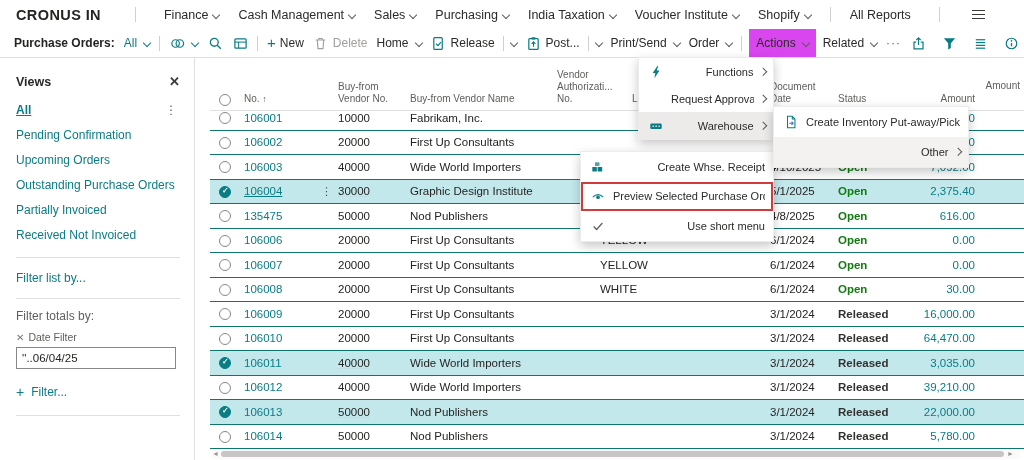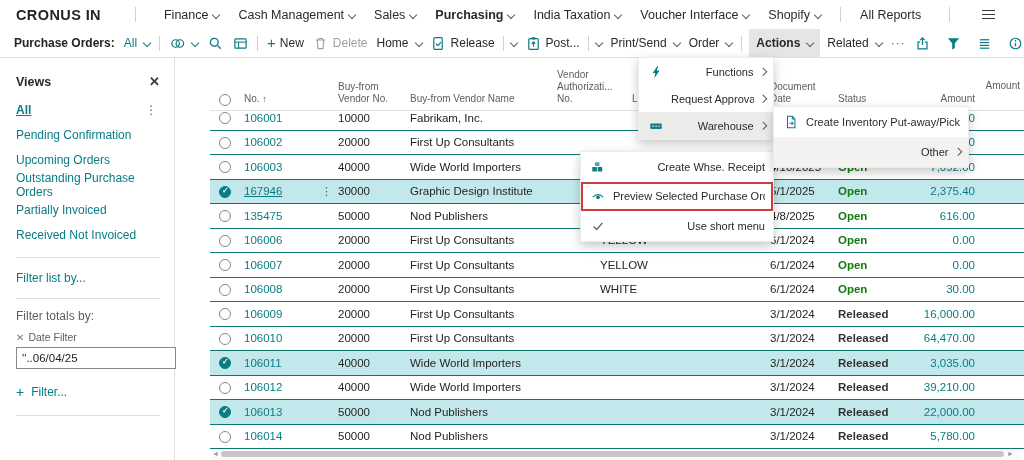--- a/index.html
+++ b/index.html
@@ -16,37 +16,37 @@
   .chev{display:inline-block;width:5px;height:5px;border-right:1.3px solid #5f5d5b;border-bottom:1.3px solid #5f5d5b;transform:rotate(45deg);margin-left:5px;vertical-align:2px;flex:none;}
   .chev.right{transform:rotate(-45deg);margin-left:0;}
   .mi{display:inline-flex;align-items:center;justify-content:center;width:16px;height:16px;flex:none;}
   .mi svg{width:15px;height:15px;display:block;}
 
   
   .topnav{height:29px;display:flex;align-items:center;padding:0 0 0 16px;gap:28px;font-size:12.5px;}
   .company{font-size:14.5px;font-weight:700;letter-spacing:.4px;margin-right:6px;cursor:pointer;}
   #nav-items{display:flex;align-items:center;gap:19px;}
   .nav-item{display:inline-flex;align-items:center;cursor:pointer;color:#2b2a29;white-space:nowrap;}
-  .nav-item.active{font-weight:700;align-items:center;}
+  .nav-item.active{font-weight:400;align-items:center;}
   .hamburger{display:inline-flex;flex-direction:column;gap:2.5px;cursor:pointer;margin-left:4px;}
   .hamburger i{width:13px;height:1.6px;background:#3b3a39;display:block;}
 
   
   .toolbar{height:28px;display:flex;align-items:center;padding:0 14px;gap:9px;font-size:12px;border-bottom:1px solid var(--border);position:relative;z-index:2;background:#fff;}
   .tb{display:inline-flex;align-items:center;gap:4px;cursor:pointer;white-space:nowrap;color:#2b2a29;}
   .tb.teal{color:var(--accent);}
   .tb.disabled{color:var(--disabled);cursor:default;}
   .tb .chev{margin-left:3px;}
   .tb-strong{font-weight:700;white-space:nowrap;}
-  .tb.open-menu{background:#e5e5e5;padding:7px 7px;margin:-4px -2px;font-weight:bold;}
+  .tb.open-menu{background:#d946ef;padding:7px 7px;margin:-4px -2px;}
   .tb-right{margin-left:auto;display:flex;align-items:center;gap:15px;}
   .plus{color:var(--accent);font-size:15px;font-weight:400;line-height:10px;}
 
   
-  .sidebar{position:absolute;top:58px;left:0;width:175px;bottom:0;background:#fff;border-right:1px solid var(--border);padding:0 14px 0 16px;box-sizing:border-box;font-size:12px;}
+  .sidebar{position:absolute;top:58px;left:0;width:195px;bottom:0;background:#fff;border-right:1px solid var(--border);padding:0 14px 0 16px;box-sizing:border-box;font-size:12px;}
   .main{position:absolute;top:58px;left:196px;right:0;bottom:0;background:#fff;}
 
   
   .views-head{display:flex;align-items:center;justify-content:space-between;margin-top:16px;font-weight:700;font-size:12.5px;color:#2b2a29;}
   .xicon{cursor:pointer;color:#3b3a39;font-size:13px;}
   #views-list{list-style:none;margin:8px 0 0;padding:0;}
   #views-list li{display:flex;align-items:center;justify-content:space-between;height:25px;color:var(--accent);cursor:pointer;}
   #views-list li.active .vw-label{font-weight:700;text-decoration:underline;}
   .kebab-v{color:#5f5d5b;font-size:12px;cursor:pointer;padding:0 3px;}
   .sb-div{height:1px;background:var(--border);margin:10px 0;}
@@ -130,21 +130,21 @@
       </span>
       <span class="nav-item active">
         <span>Purchasing</span>
         <span class="chev"></span>
       </span>
       <span class="nav-item">
         <span>India Taxation</span>
         <span class="chev"></span>
       </span>
       <span class="nav-item">
-        <span>Voucher Interface</span>
+        <span>Voucher Institute</span>
         <span class="chev"></span>
       </span>
       <span class="nav-item">
         <span>Shopify</span>
         <span class="chev"></span>
       </span>
       <span class="vdiv"></span>
       <span class="nav-item">
         <span>All Reports</span>
       </span>
@@ -385,21 +385,21 @@
     <div class="c c-auth"></div>
     <div class="c c-loc"></div>
     <div class="c c-date">4/10/2025</div>
     <div class="c c-status open">Open</div>
     <div class="c c-amt"><a class="link">7,092.00</a></div>
     <div class="c c-amt2"></div>
   </div>
       <div class="trow grid selected focused">
     <div class="c c-sel"><span class="circ"></span></div>
     <div class="c c-no">
-          <a class="link no-link">167946</a>
+          <a class="link no-link">106004</a>
           <span class="kebab">⋮</span>
         </div>
     <div class="c c-vno">30000</div>
     <div class="c c-name">Graphic Design Institute</div>
     <div class="c c-auth"></div>
     <div class="c c-loc"></div>
     <div class="c c-date">5/1/2025</div>
     <div class="c c-status open">Open</div>
     <div class="c c-amt"><a class="link">2,375.40</a></div>
     <div class="c c-amt2"></div>

